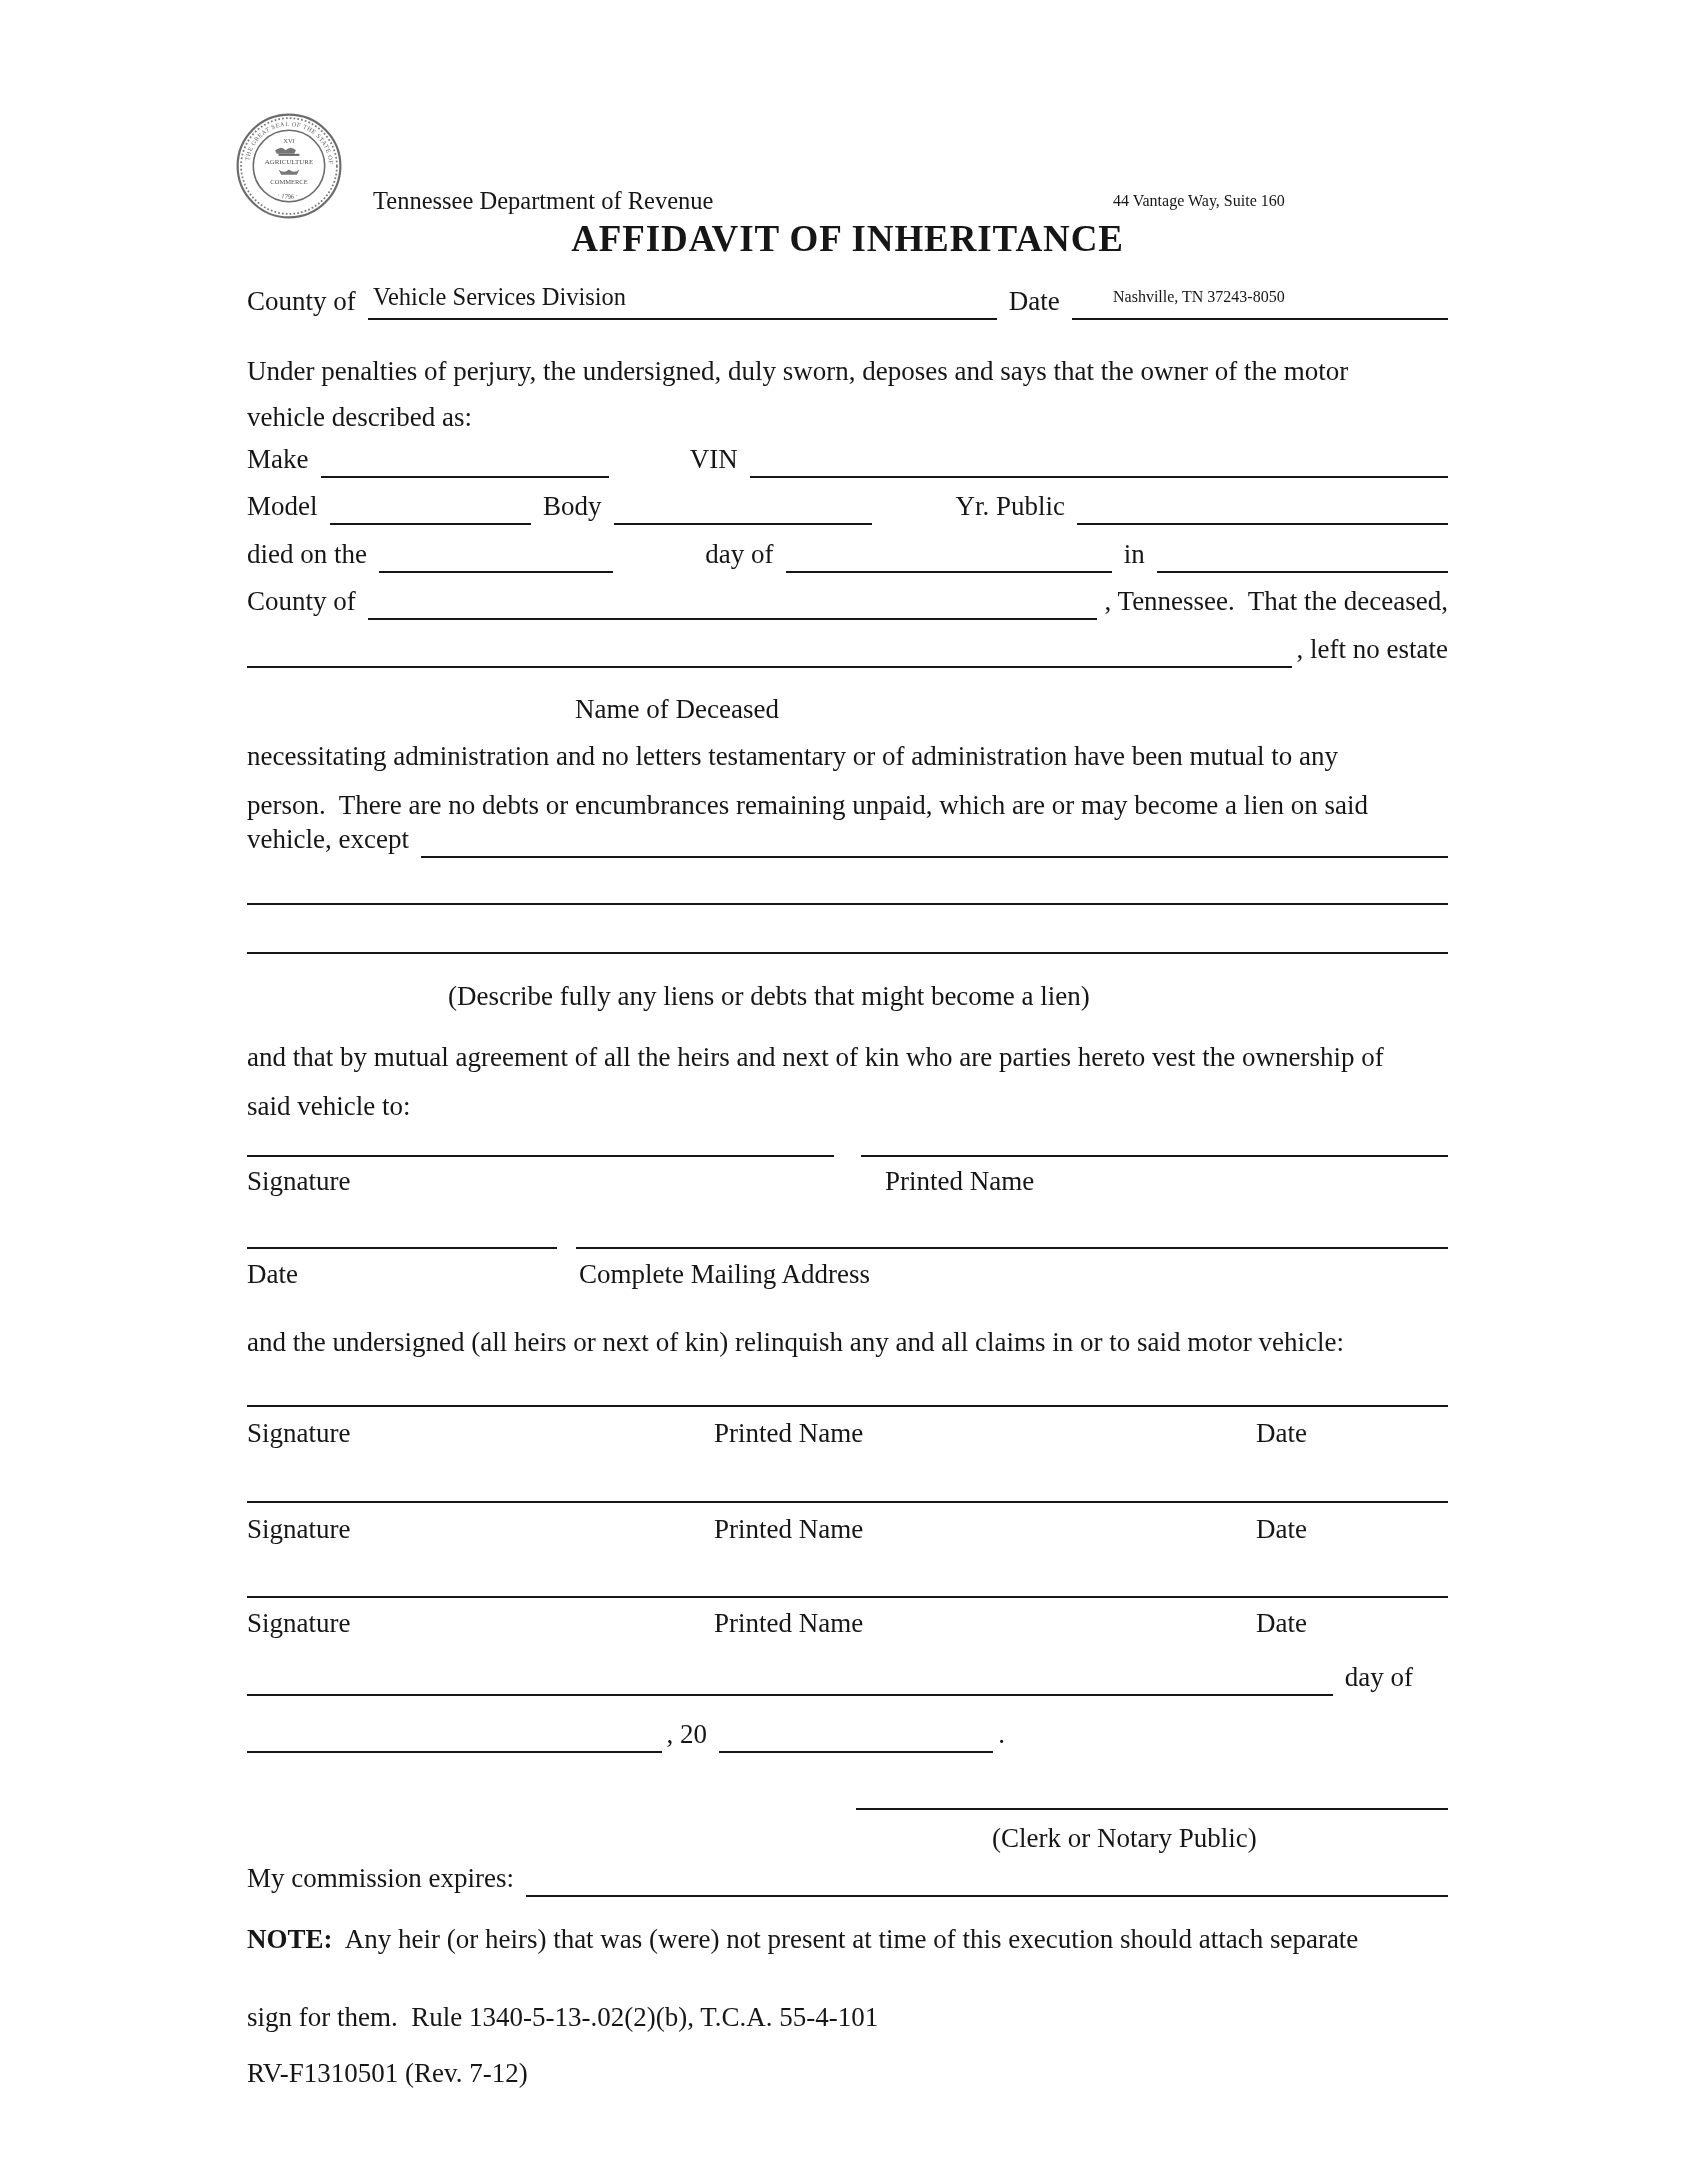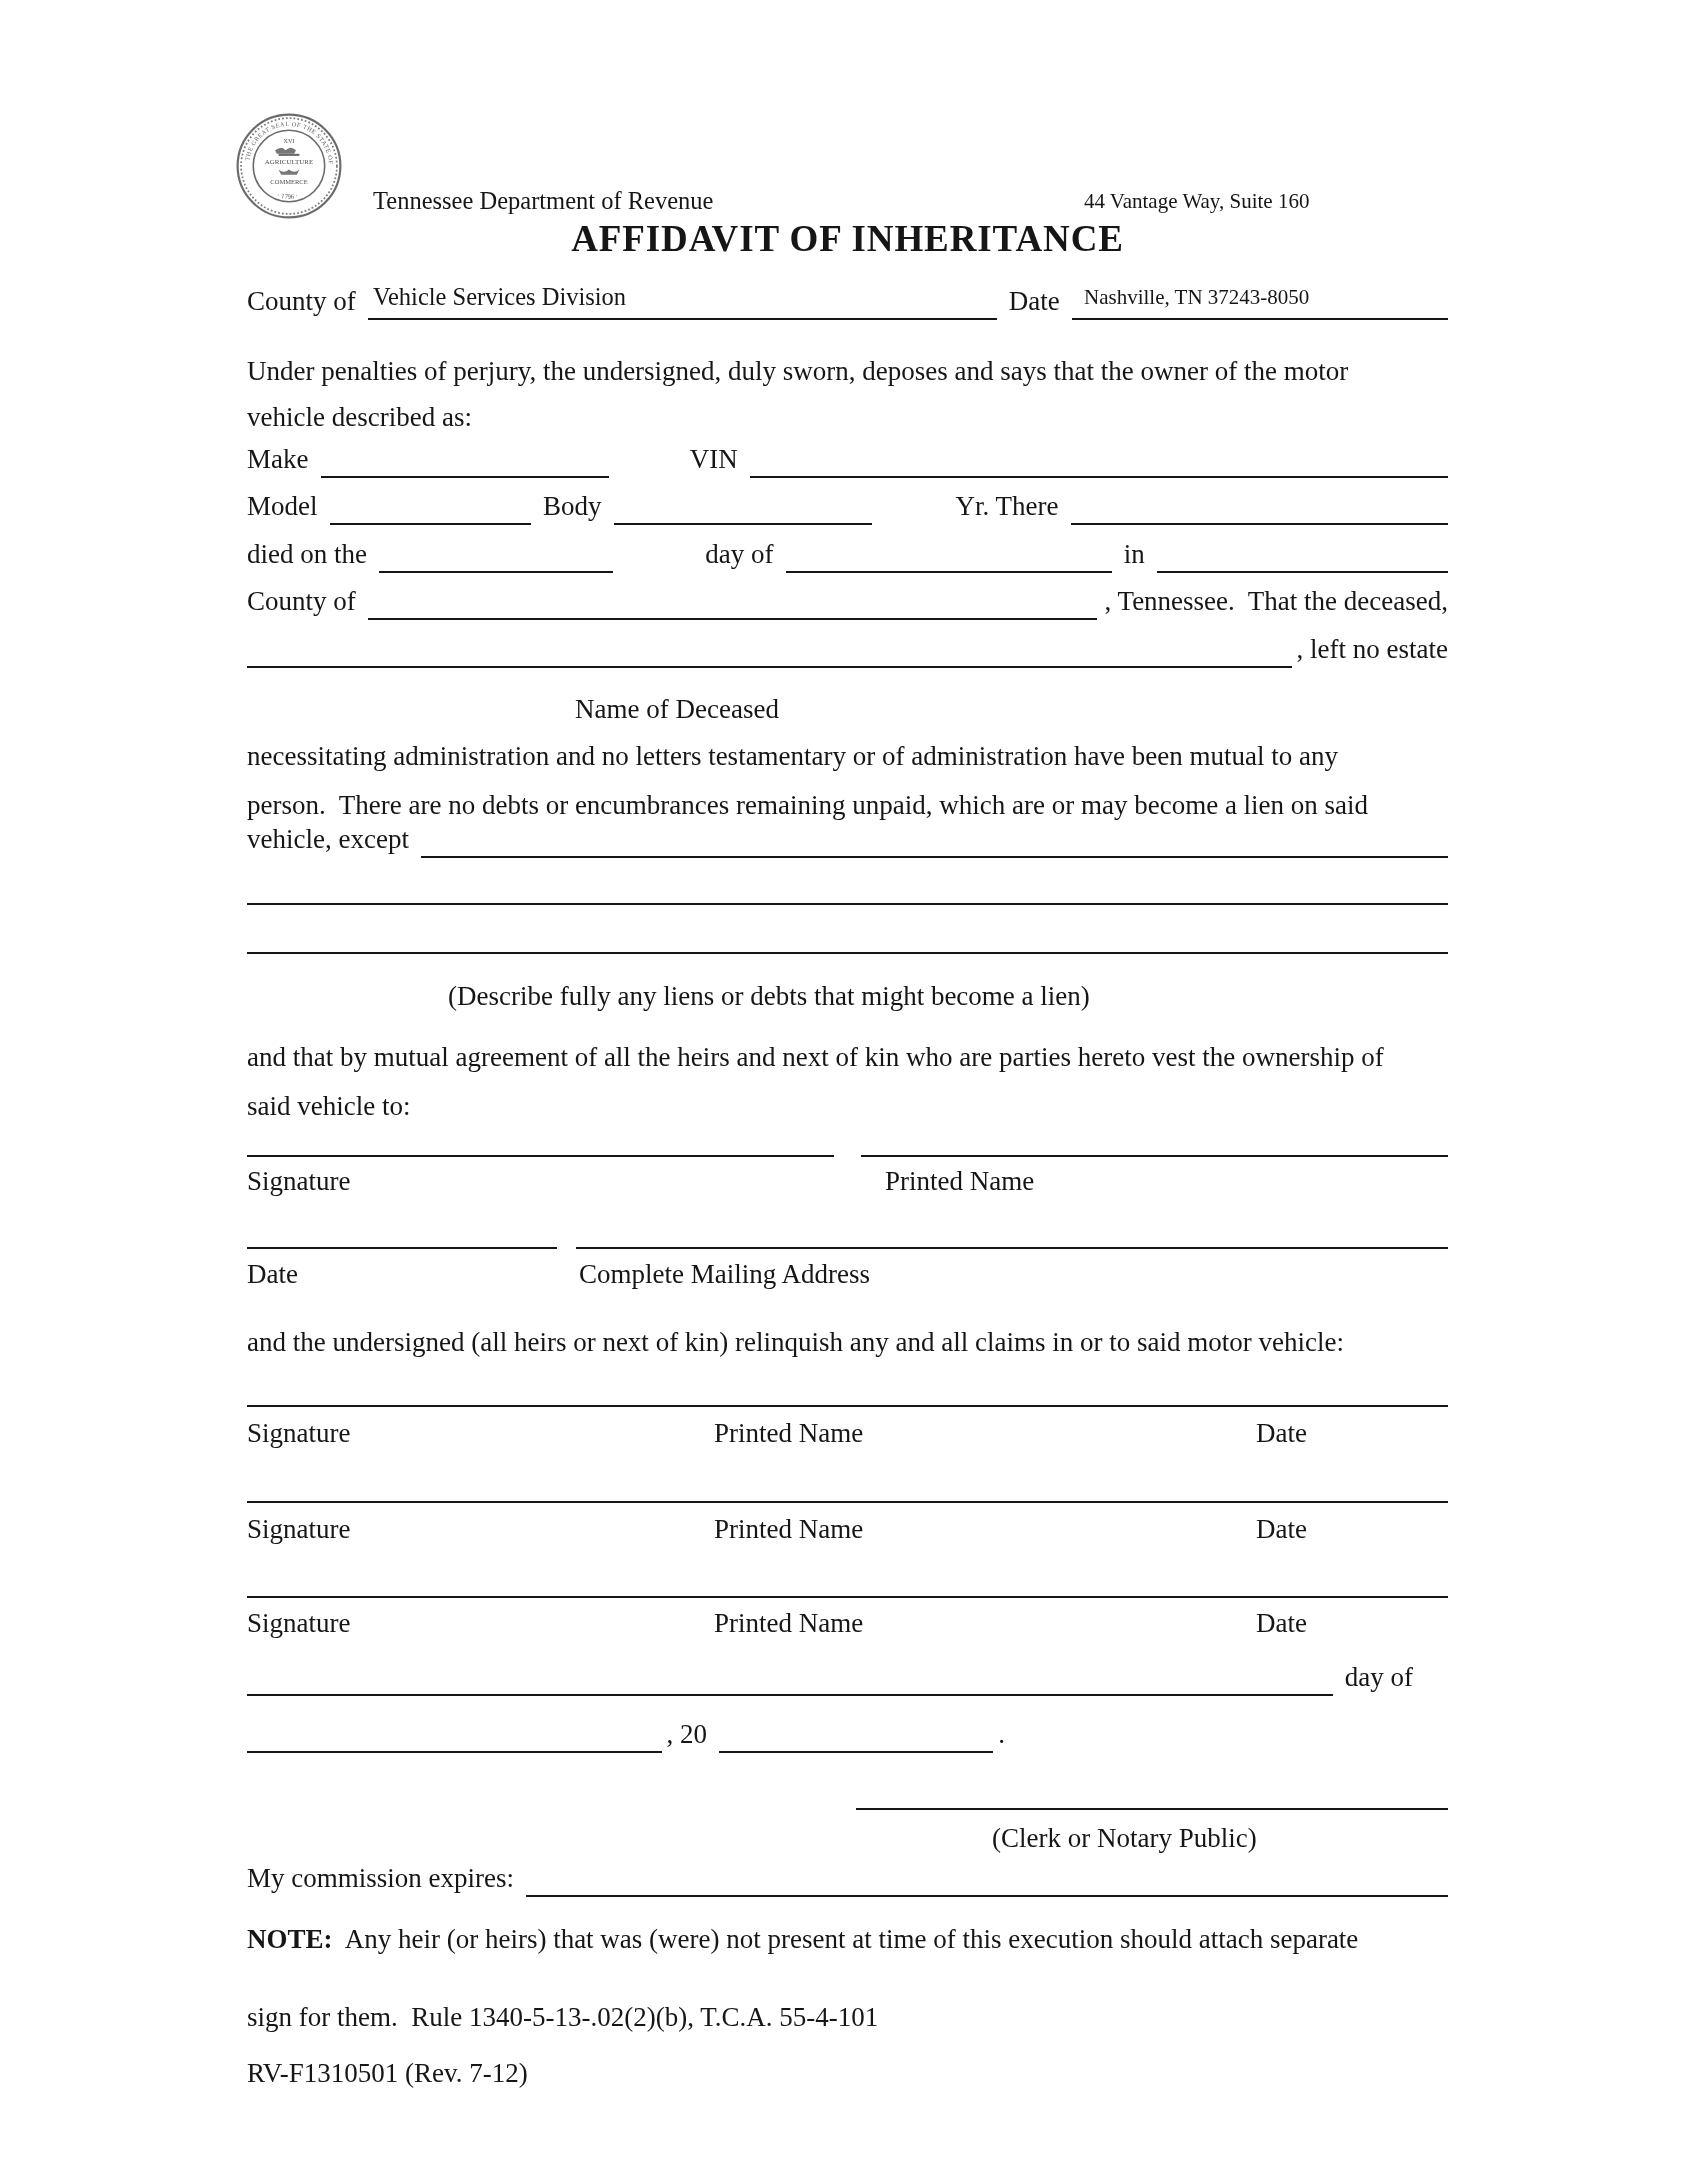--- a/index.html
+++ b/index.html
@@ -6,21 +6,21 @@
   .page {
     position:relative; width:1687px; height:2184px; background:#ffffff;
     font-family:"Liberation Serif","DejaVu Serif",serif; color:#161616;
     overflow:hidden;
   }
   .content { position:absolute; left:247px; top:0; width:1201px; height:2184px; font-size:27px; }
 
   
   .seal { position:absolute; left:-12.2px; top:112px; width:108px; height:108px; }
   .agency { position:absolute; left:126px; top:121px; font-size:24.5px; line-height:32px; white-space:pre; }
-  .address { position:absolute; left:837px; top:121px; font-size:21px; line-height:32px; white-space:pre; }
+  .address { position:absolute; left:866px; top:121px; font-size:16px; line-height:32px; white-space:pre; }
   .title { position:absolute; left:0; width:1201px; top:217px; text-align:center;
            font-size:37px; font-weight:bold; letter-spacing:0.9px; white-space:pre; }
 
   
   .row { position:absolute; left:0; right:0; height:37px; display:flex; align-items:flex-end; }
   .lbl { white-space:pre; padding-bottom:2.6px; }
   .ul  { border-bottom:2.6px solid #161616; height:100%; box-sizing:border-box; }
   .flex { flex:1 1 auto; }
   .ul + .lbl { margin-left:12.2px; }
   .lbl + .ul { margin-left:12.2px; }
@@ -83,21 +83,21 @@
       <span class="ul" style="width:288px"></span>
       <span class="lbl" style="margin-left:81px">VIN</span>
       <span class="ul flex"></span>
     </div>
 
     <div class="row" style="top:488px">
       <span class="lbl">Model</span>
       <span class="ul" style="width:201px"></span>
       <span class="lbl" style="">Body</span>
       <span class="ul" style="width:258px"></span>
-      <span class="lbl" style="margin-left:84px">Yr. There</span>
+      <span class="lbl" style="margin-left:84px">Yr. Public</span>
       <span class="ul flex"></span>
     </div>
 
     <div class="row" style="top:536px">
       <span class="lbl">died on the</span>
       <span class="ul" style="width:234px"></span>
       <span class="lbl" style="margin-left:92px">day of</span>
       <span class="ul" style="width:326px"></span>
       <span class="lbl">in</span>
       <span class="ul flex"></span>

